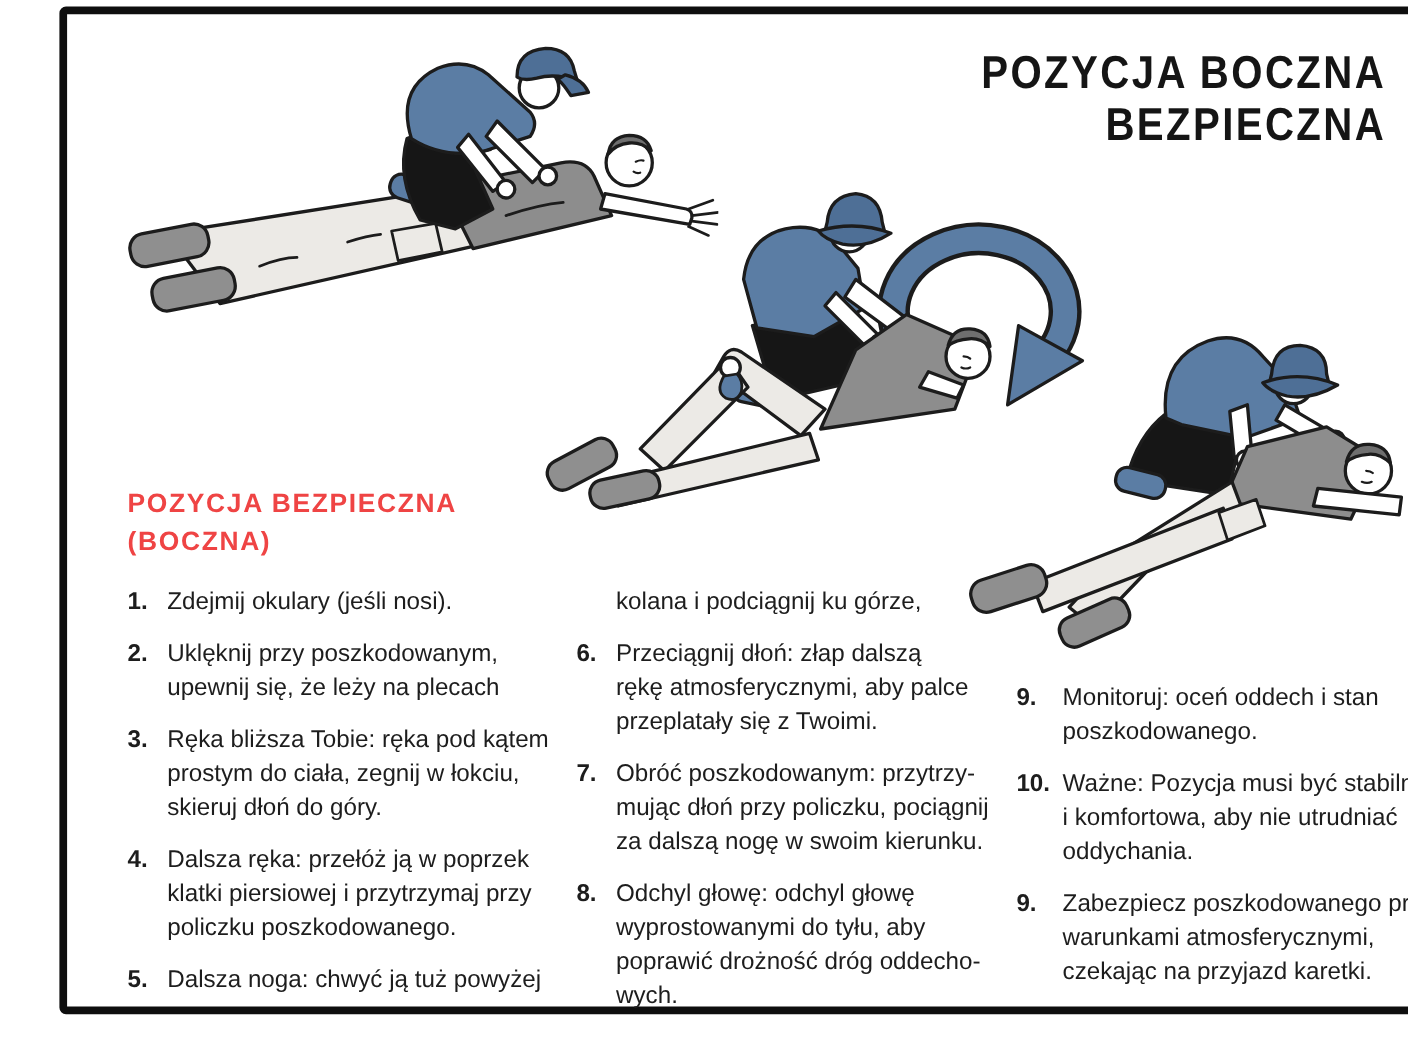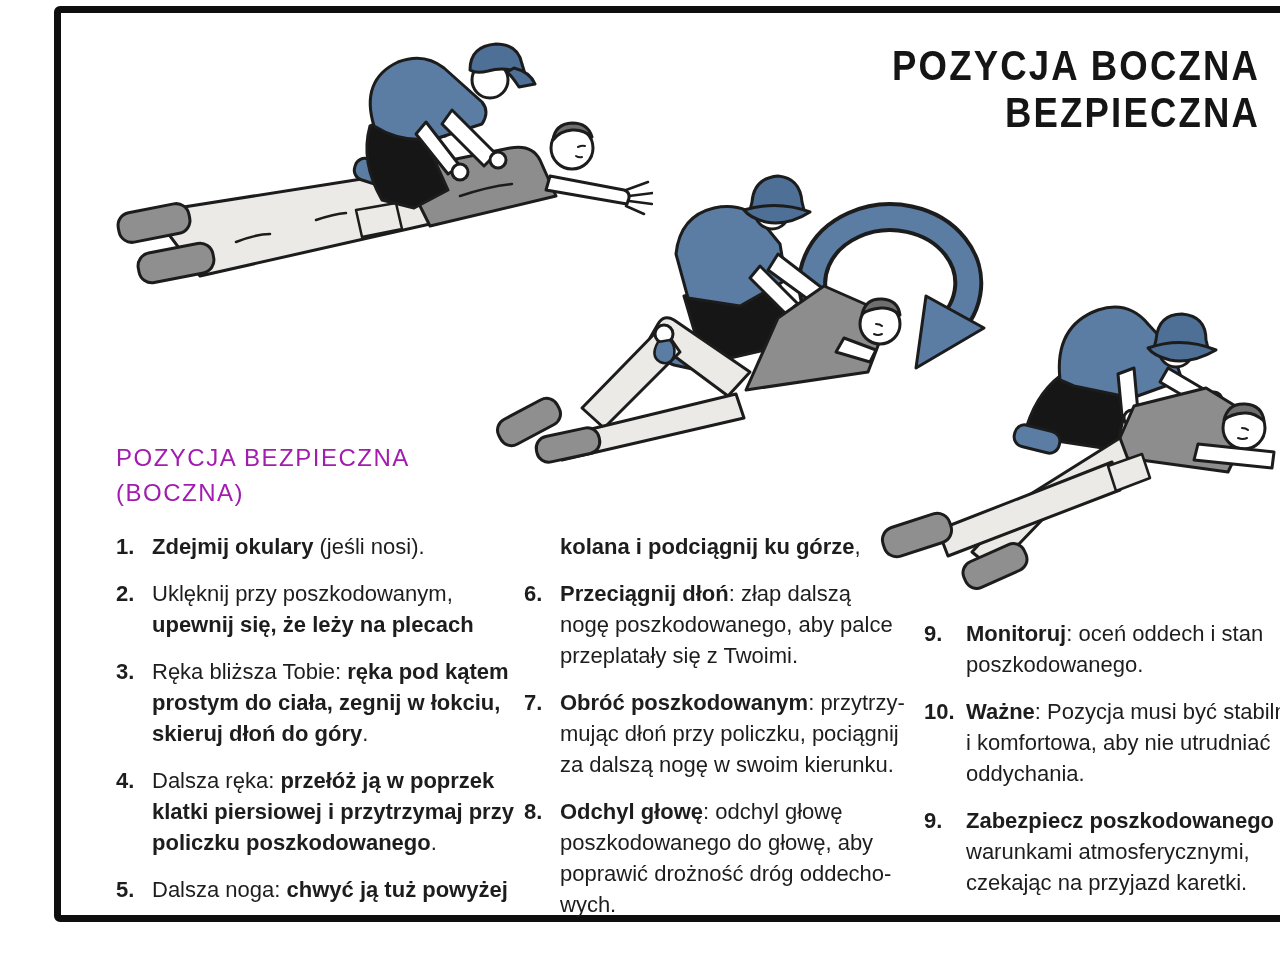--- a/index.html
+++ b/index.html
@@ -16,31 +16,31 @@
     position:absolute; left:6px; top:6px; right:6px; bottom:6px;
     border:7px solid #0e0e0e; border-radius:6px; pointer-events:none;
   }
   .title{
     position:absolute; top:42px; right:68px; margin:0; text-align:right;
     font-size:42px; line-height:47px; font-weight:800; letter-spacing:2.5px;
     color:#151515; transform:scaleX(0.87); transform-origin:100% 0; white-space:nowrap;
   }
   .heading{
     position:absolute; top:440px; left:68px; margin:0;
-    font-size:24px; line-height:35px; font-weight:400; letter-spacing:1.5px;
-    color:#a21caf; white-space:nowrap;
+    font-size:24px; line-height:35px; font-weight:700; letter-spacing:1.5px;
+    color:#ef4444; white-space:nowrap;
   }
   .col{ position:absolute; font-size:22px; line-height:31px; color:#1d1d1d; }
   .col1{ left:68px;  top:531px; width:400px; }
   .col2{ left:476px; top:531px; width:400px; }
   .col3{ left:876px; top:618px; width:396px; }
   .step{ position:relative; padding-left:36px; margin-bottom:16px; white-space:nowrap; }
   .col3 .step{ padding-left:42px; }
   .step .num{ position:absolute; left:0; top:0; font-weight:bold; }
-  .seg.b{ font-weight:bold;text-align:right; }
+  .seg.b{ font-weight:normal;text-align:right; }
   .scene{ position:absolute; }
   .scene svg{ display:block; }
 </style>
 </head>
 <body>
 
 <div class="poster">
   <div class="frame"></div>
 
   <h1 class="title">
@@ -172,33 +172,33 @@
         <div class="line"><span class="seg">Dalsza noga: </span><span class="seg b">chwyć ją tuż powyżej</span></div>
       </div>
     </div>
   <div class="col col2">
       <div class="step">
         <div class="line"><span class="seg b">kolana i podciągnij ku górze</span><span class="seg">,</span></div>
       </div>
       <div class="step">
         <span class="num">6.</span>
         <div class="line"><span class="seg b">Przeciągnij dłoń</span><span class="seg">: złap dalszą</span></div>
-        <div class="line"><span class="seg">nogę poszkodowanego, aby palce</span></div>
+        <div class="line"><span class="seg">rękę atmosferycznymi, aby palce</span></div>
         <div class="line"><span class="seg">przeplatały się z Twoimi.</span></div>
       </div>
       <div class="step">
         <span class="num">7.</span>
         <div class="line"><span class="seg b">Obróć poszkodowanym</span><span class="seg">: przytrzy-</span></div>
         <div class="line"><span class="seg">mując dłoń przy policzku, pociągnij</span></div>
         <div class="line"><span class="seg">za dalszą nogę w swoim kierunku.</span></div>
       </div>
       <div class="step">
         <span class="num">8.</span>
         <div class="line"><span class="seg b">Odchyl głowę</span><span class="seg">: odchyl głowę</span></div>
-        <div class="line"><span class="seg">poszkodowanego do głowę, aby</span></div>
+        <div class="line"><span class="seg">wyprostowanymi do tyłu, aby</span></div>
         <div class="line"><span class="seg">poprawić drożność dróg oddecho-</span></div>
         <div class="line"><span class="seg">wych.</span></div>
       </div>
     </div>
   <div class="col col3">
       <div class="step">
         <span class="num">9.</span>
         <div class="line"><span class="seg b">Monitoruj</span><span class="seg">: oceń oddech i stan</span></div>
         <div class="line"><span class="seg">poszkodowanego.</span></div>
       </div>

